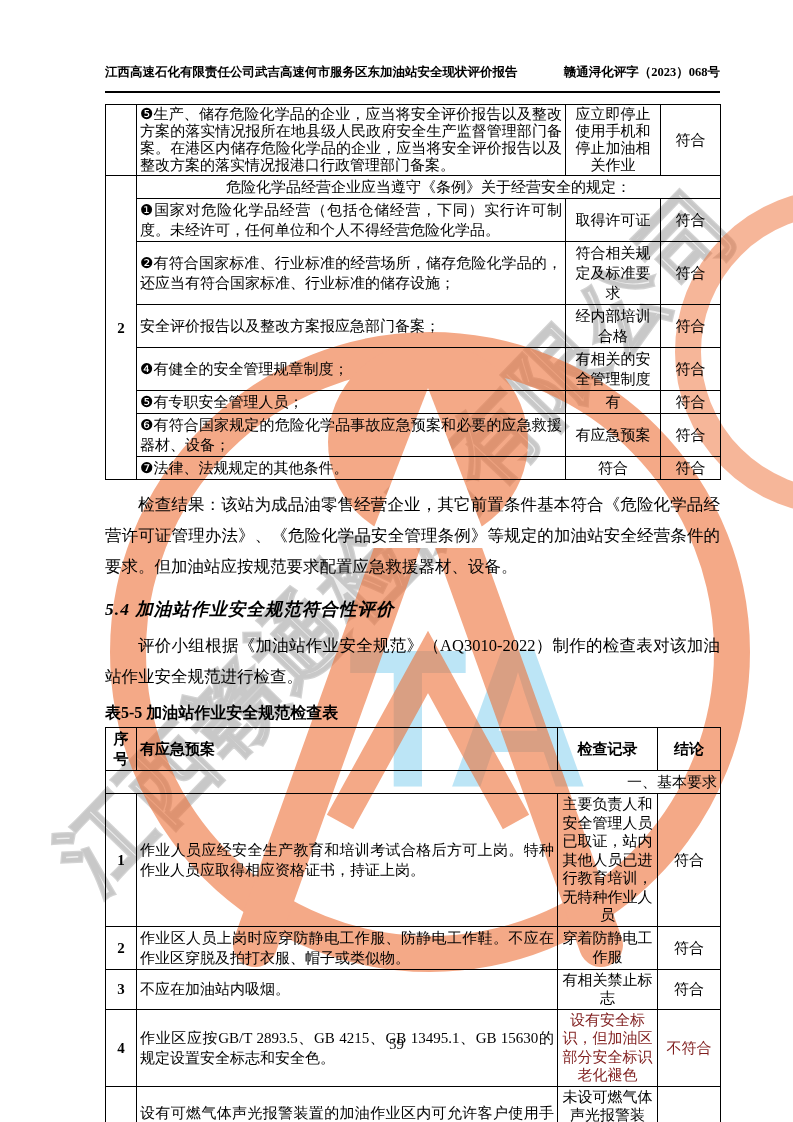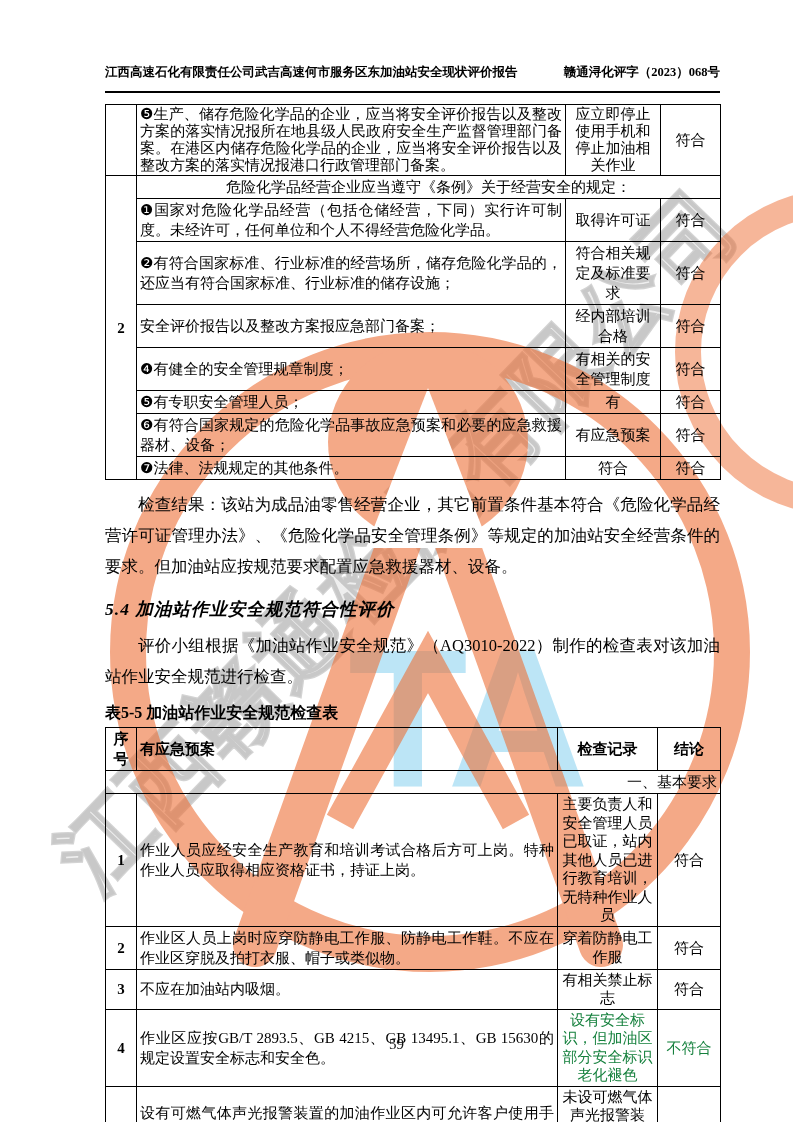--- a/index.html
+++ b/index.html
@@ -43,21 +43,21 @@
   .num-cell   { text-align:center; font-weight:bold; }
   .content-cell { text-align:justify; }
   .record-cell, .concl-cell { text-align:center; }
   .tight td { line-height:17px;margin-left:40px; }
   .group-cell { text-align:center;margin-top:38px; }
 
   .t2 td.record-cell { line-height:18.5px; }
   .t2 .head-row td { font-weight:bold; }
   .t2 .head-row .content-cell { text-align:left; }
   .t2 .section-row td { font-weight:normal; text-align:right; }
-  .red { color:#15803d; }
+  .red { color:#7f1d1d; }
 
   .para { font-size:16.5px; line-height:31px; text-align:justify;
           text-indent:2em; margin:9px 0 0 0; }
   .section-heading { font-size:17.5px; font-weight:bold; font-style:italic;
           margin:15px 0 0 0; letter-spacing:1px; }
   .table-title { text-align:left; font-weight:bold; font-size:16px;
           margin:11px 0 3px 0; }
 
   .page-number { position:absolute; top:1036px; left:0; width:100%;
           text-align:center; font-size:15px; z-index:1; color:#111; }

